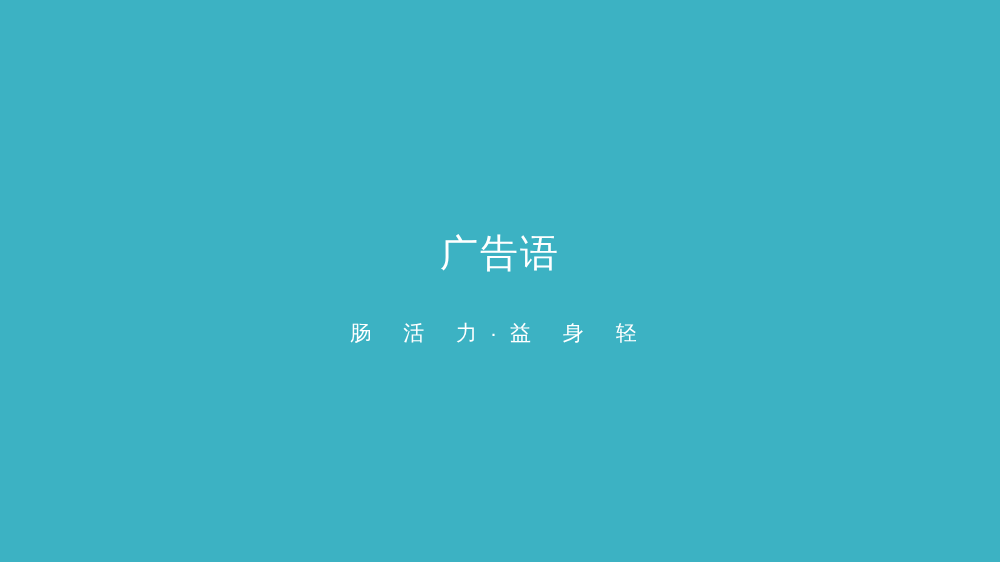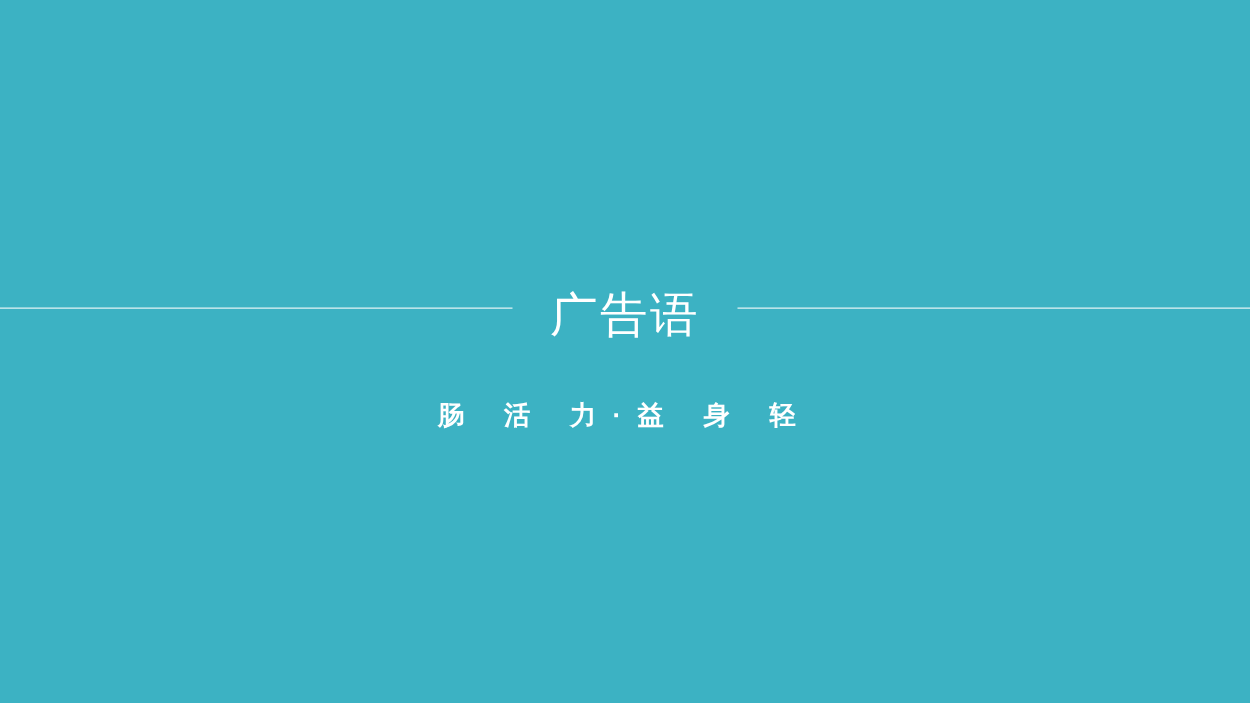--- a/index.html
+++ b/index.html
@@ -23,21 +23,21 @@
   }
 
   
   .title-band {
     position: absolute;
     left: 0;
     top: 216px;
     width: 1000px;
     height: 62px;
     display: flex;
-    flex-direction: row;
+    flex-direction: column;
     align-items: center;
   }
 
   .rule {
     flex: 1 1 auto;
     height: 0;
     border-top: 1px solid rgba(255, 255, 255, 0.85);
     align-self: center;
     position: relative;
     top: -1px;
@@ -59,21 +59,21 @@
 
   
   .subtitle {
     position: absolute;
     left: 0;
     top: 320px;
     width: 1000px;
     text-align: center;
     color: #ffffff;
     font-size: 21px;
-    font-weight: 700;
+    font-weight: 400;
     line-height: 1.2;
     white-space: nowrap;
   }
 
   .subtitle .sub-char {
     letter-spacing: 13px;
   }
 
   .subtitle .sub-sep {
     letter-spacing: 13px;

